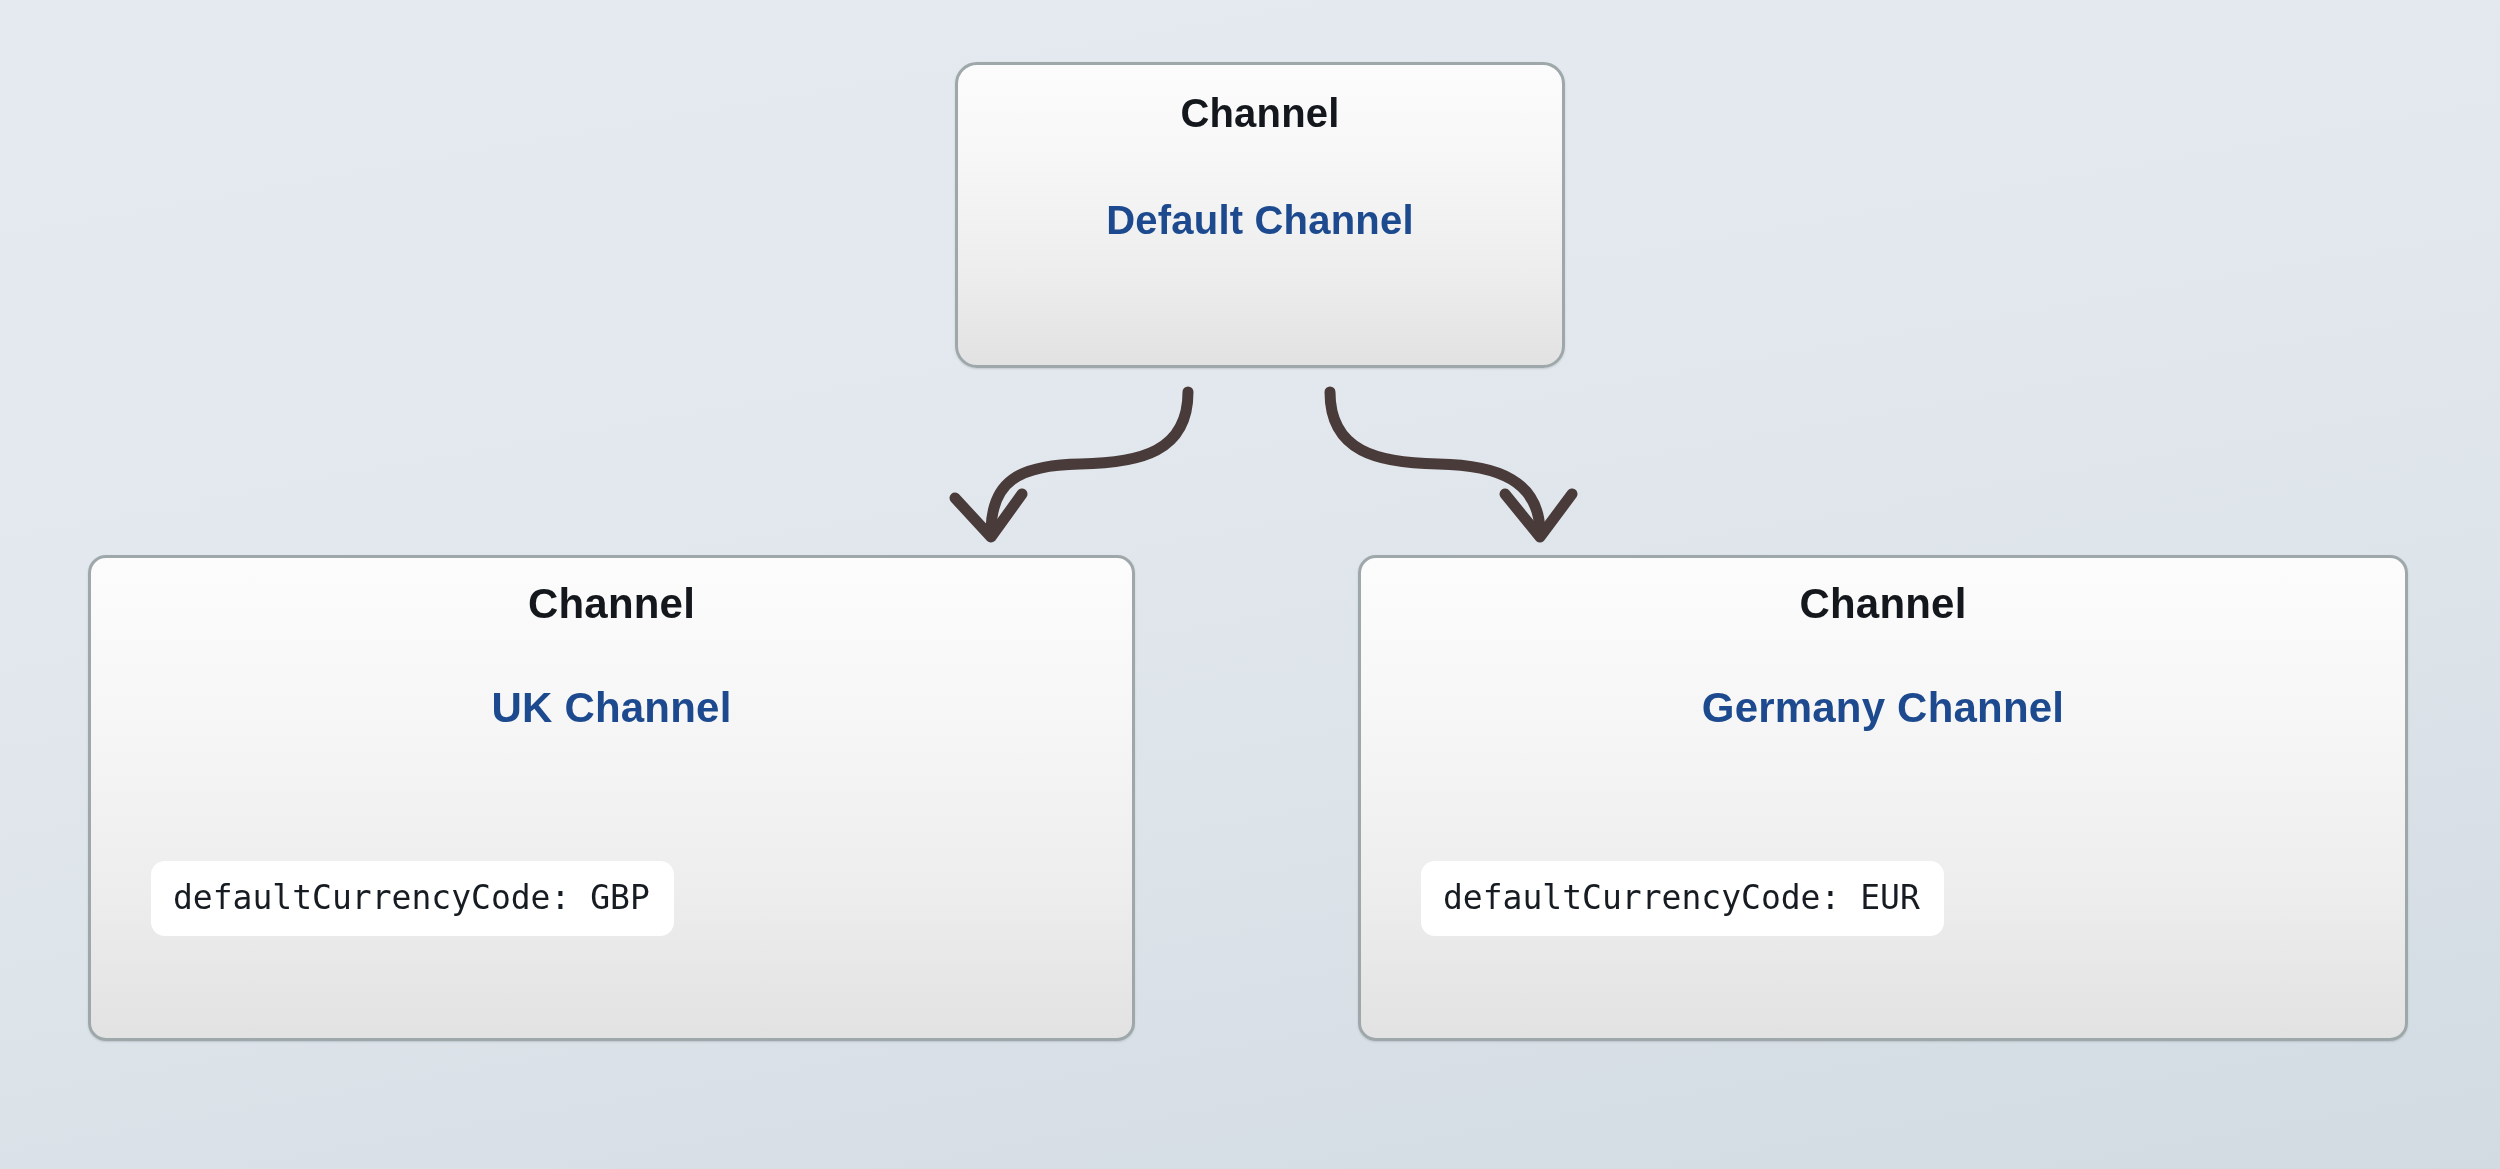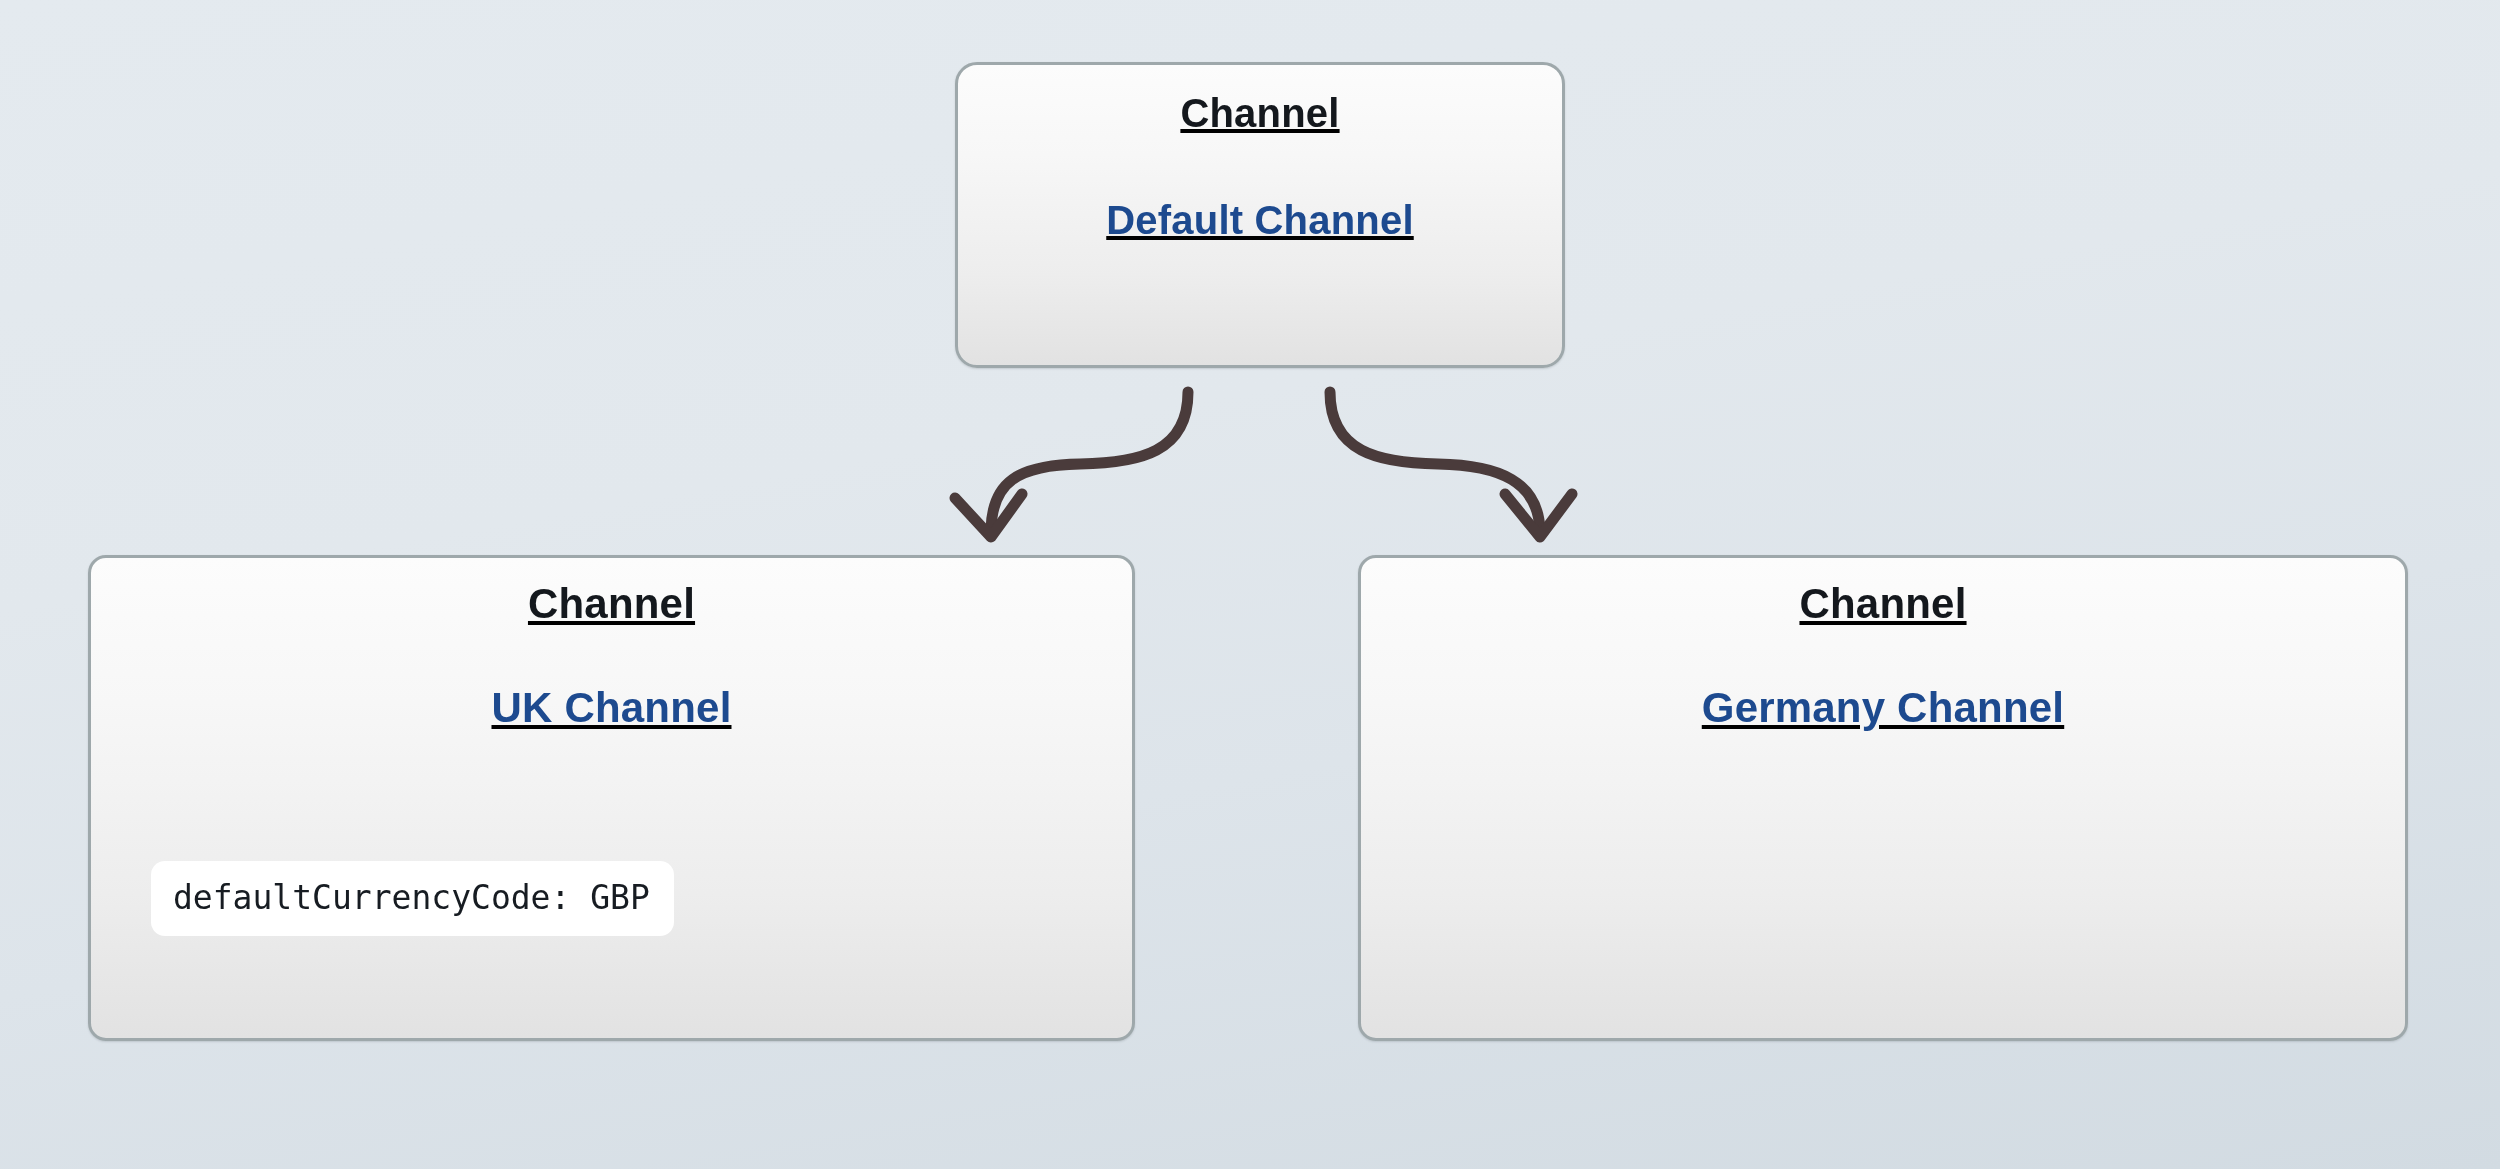--- a/index.html
+++ b/index.html
@@ -34,21 +34,20 @@
   .node-card {
     position: absolute;
     box-sizing: border-box;
     border: 3px solid #9ea8ab;
     border-radius: 18px;
     background: linear-gradient(180deg, #fcfcfc 0%, #f7f7f7 30%, #ededed 70%, #e2e2e2 100%);
     box-shadow: 0 1px 2px rgba(90,100,110,0.22);
     display: flex;
     flex-direction: column;
     align-items: center;
-    text-decoration: underline;
   }
 
   #node-root {
     left: 955px;
     top: 62px;
     width: 610px;
     height: 306px;
     border-radius: 22px;
     justify-content: flex-start;
   }
@@ -156,15 +155,18 @@
     <div class="node-type">Channel</div>
     <div class="node-name">UK Channel</div>
     <div class="prop-list">
       <div class="prop-pill">defaultCurrencyCode: GBP</div>
     </div>
   </div>
 
   <div class="node-card" id="node-germany">
     <div class="node-type">Channel</div>
     <div class="node-name">Germany Channel</div>
+    <div class="prop-list">
+      <div class="prop-pill">defaultCurrencyCode: EUR</div>
+    </div>
   </div>
 
 </div>
 
 </body></html>

